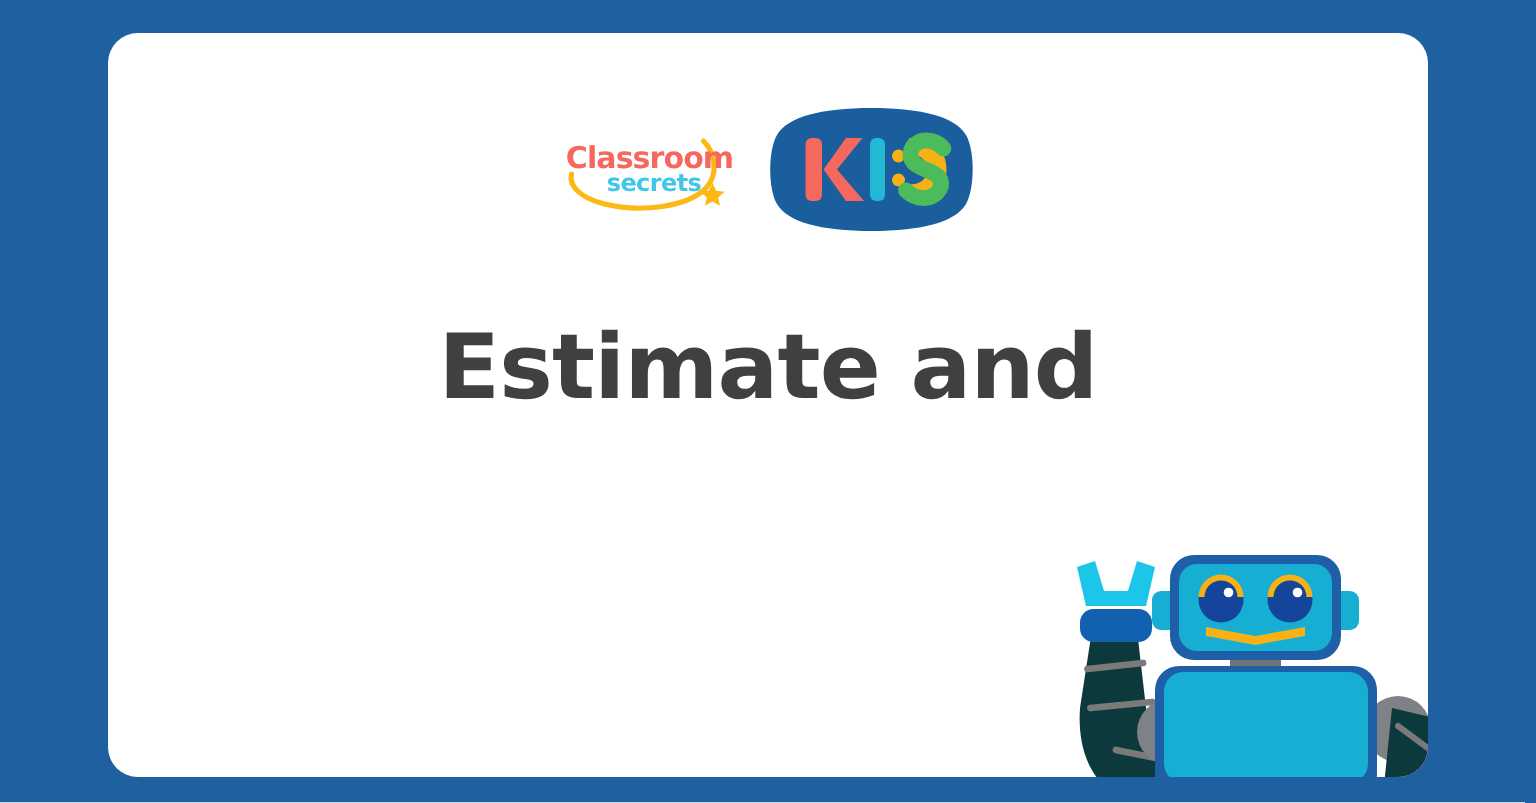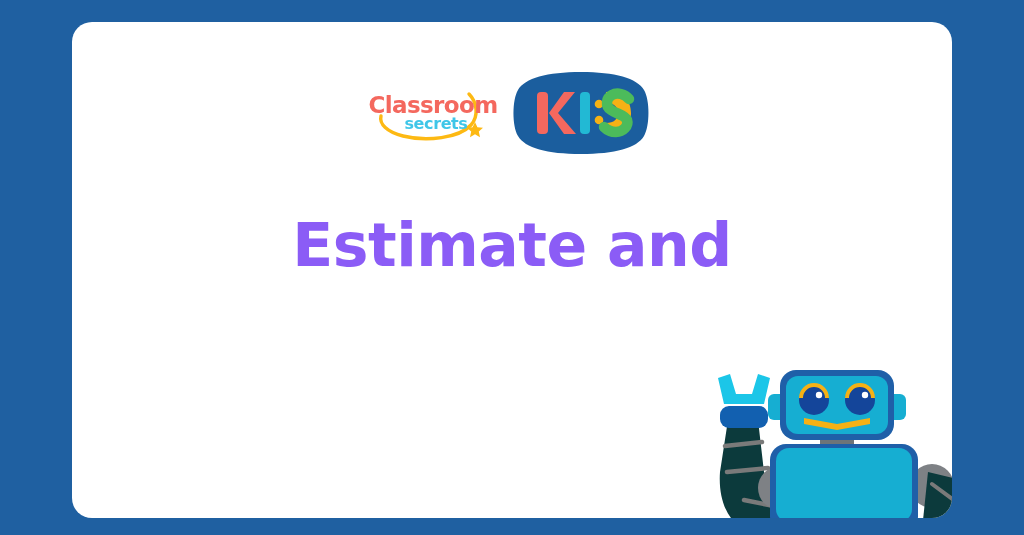--- a/index.html
+++ b/index.html
@@ -66,21 +66,21 @@
     height: 62px;
     display: flex;
     flex-direction: column;
     align-items: center;
     justify-content: center;
     line-height: 0.95;
   }
   .cs-line1 {
     font-family: "DejaVu Sans", sans-serif;
     font-weight: bold;
-    font-size: 23px;
+    font-size: 20px;
     letter-spacing: -0.6px;
     color: #F4685E;
     margin-left: -4px;
   }
   .cs-line2 {
     font-family: "DejaVu Sans", sans-serif;
     font-weight: bold;
     font-size: 16px;
     letter-spacing: -0.4px;
     color: #3FC6E8;
@@ -95,21 +95,21 @@
     height: 86px;
   }
 
   
   .title {
     position: absolute;
     left: 0;
     top: 185px;
     width: 880px;
     text-align: center;
-    color: #8b5cf6;
+    color: #404040;
     font-family: "DejaVu Sans", sans-serif;
     font-weight: bold;
     font-size: 60px;
     line-height: 1.28;
     letter-spacing: -0.5px;
   }
   .title-line { display: block; }
 
   
   .robot {

